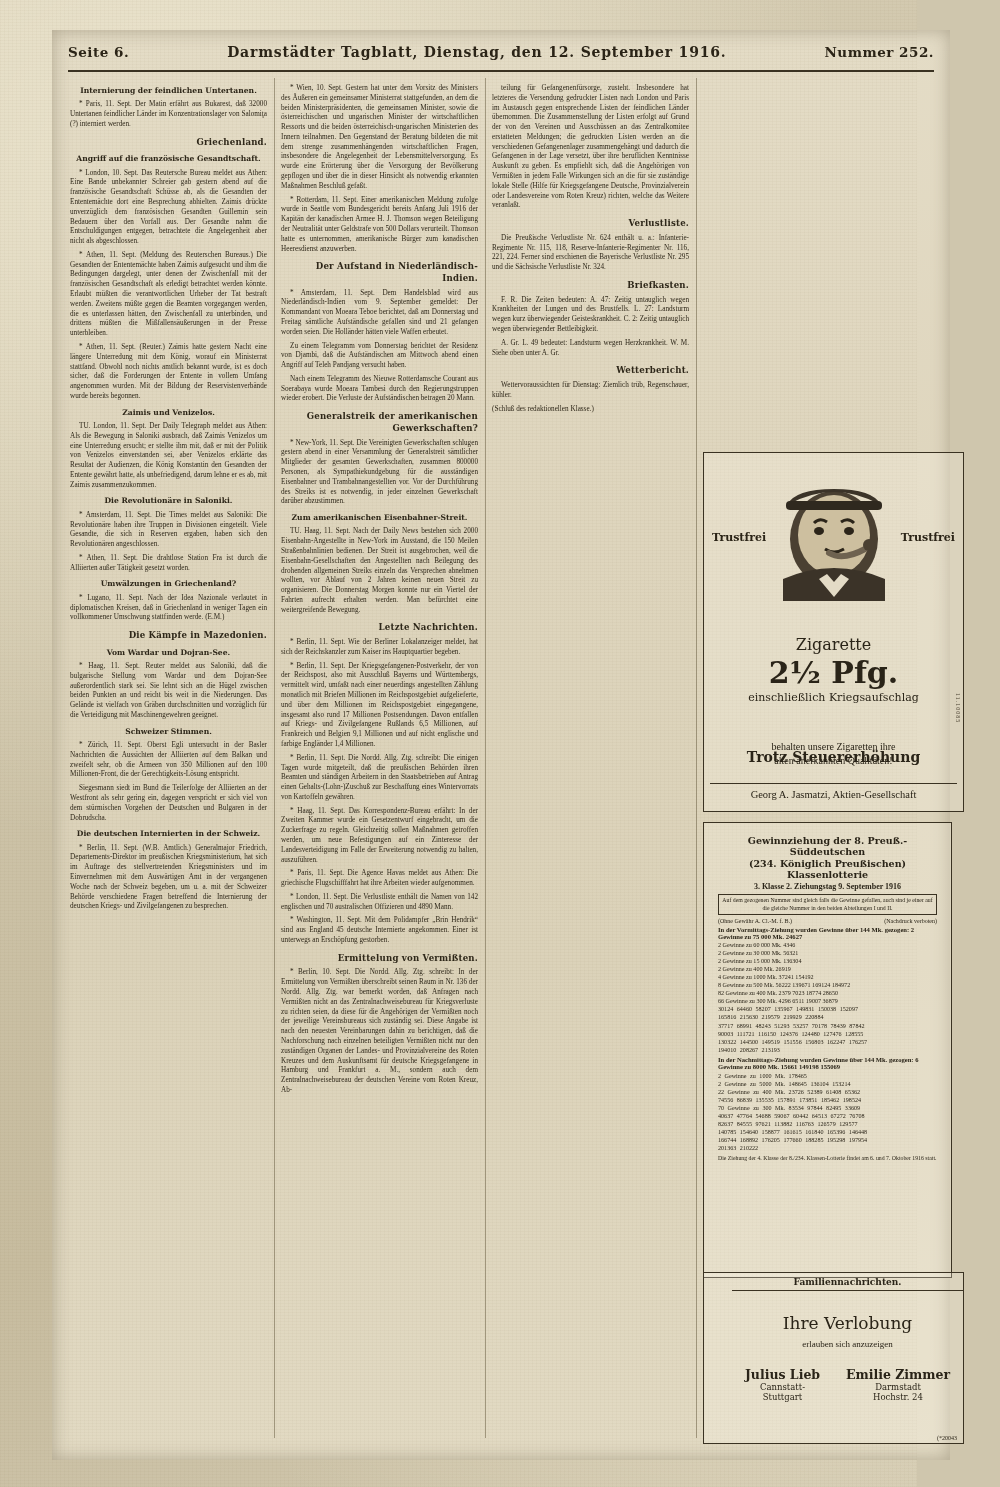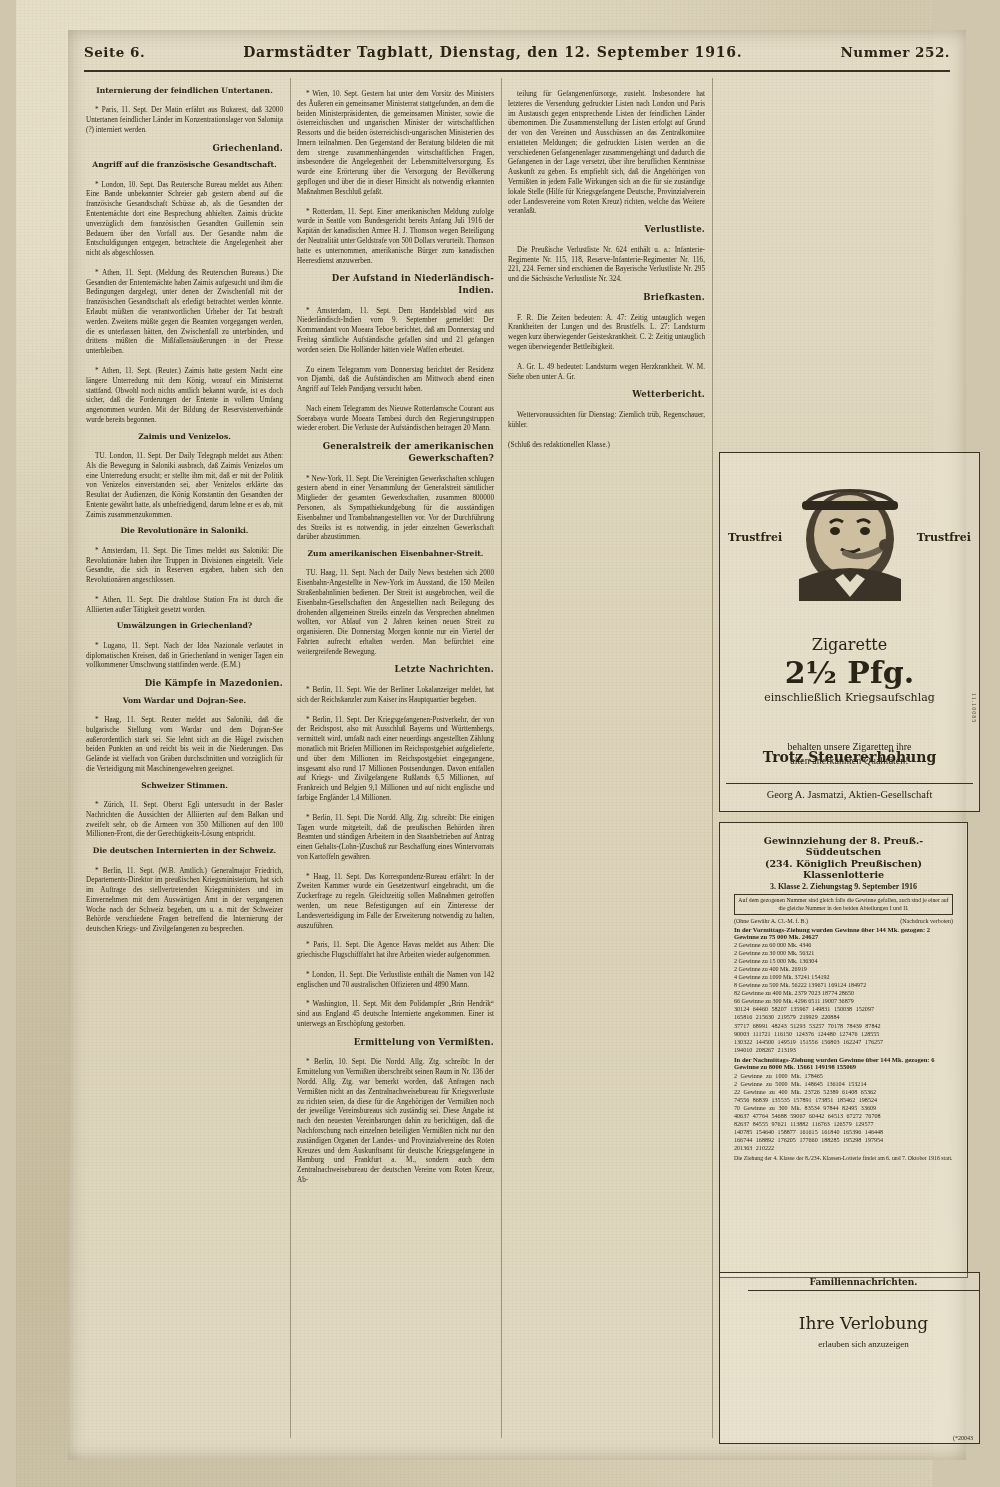--- a/index.html
+++ b/index.html
@@ -4,21 +4,21 @@
 <style>
   html,body{margin:0;padding:0;}
   body{
     width:1000px;height:1487px;
     background:#cfc6ad;
     font-family:"Liberation Serif", serif;
     color:#2a2418;
     overflow:hidden;
   }
   .page{
-    position:absolute;left:16px;top:0;width:917px;height:1487px;
+    position:absolute;left:0;top:0;width:917px;height:1487px;
     background:
       radial-gradient(circle at 20% 12%, rgba(255,250,230,.55), rgba(255,250,230,0) 45%),
       radial-gradient(circle at 82% 70%, rgba(255,248,225,.45), rgba(255,248,225,0) 50%),
       linear-gradient(160deg,#d8cfb6 0%, #cdc3a8 40%, #c7bc9f 70%, #d2c9b0 100%);
   }
   .paper{
     position:absolute;left:52px;top:30px;width:898px;height:1430px;
     background:linear-gradient(180deg,#e4dcc6 0%, #ded5bd 35%, #dbd2b9 65%, #e2dac3 100%);
     box-shadow:0 0 18px rgba(80,70,45,.35) inset;
   }
@@ -46,21 +46,21 @@
   .vr{position:absolute;top:78px;width:1px;height:1360px;background:#6b6045;opacity:.55;}
   .vr1{left:274px;} .vr2{left:485px;} .vr3{left:696px;}
   h2.sec{
     text-align:right;font-size:8.6px;font-weight:bold;margin:7px 0 3px;
     font-family:"DejaVu Serif", serif;letter-spacing:.2px;
   }
   h3.sub{
     text-align:center;font-size:7.6px;font-weight:bold;margin:6px 0 2px;
     font-family:"DejaVu Serif", serif;
   }
-  p{margin:10px 0 2px 0;text-indent:9px;}
+  p{margin:4px 0 2px 0;text-indent:9px;}
   p.noind{text-indent:0;}
   
   .adbox{
     position:absolute;left:703px;width:231px;
     border:1px solid #3a3222;background:rgba(255,252,238,.25);padding-left:28px;
   }
   .ad-marine{top:452px;height:358px;overflow:hidden;}
   .sailor{
     position:absolute;left:50%;top:8px;transform:translateX(-50%);
     width:150px;height:140px;
@@ -134,20 +134,21 @@
       <h3 class="sub">Die Revolutionäre in Saloniki.</h3>
       <p>* Amsterdam, 11. Sept. Die Times meldet aus Saloniki: Die Revolutionäre haben ihre Truppen in Divisionen eingeteilt. Viele Gesandte, die sich in Reserven ergaben, haben sich den Revolutionären angeschlossen.</p>
       <p>* Athen, 11. Sept. Die drahtlose Station Fra ist durch die Alliierten außer Tätigkeit gesetzt worden.</p>
       <h3 class="sub">Umwälzungen in Griechenland?</h3>
       <p>* Lugano, 11. Sept. Nach der Idea Nazionale verlautet in diplomatischen Kreisen, daß in Griechenland in weniger Tagen ein vollkommener Umschwung stattfinden werde. (E.M.)</p>
       <h2 class="sec">Die Kämpfe in Mazedonien.</h2>
       <h3 class="sub">Vom Wardar und Dojran-See.</h3>
       <p>* Haag, 11. Sept. Reuter meldet aus Saloniki, daß die bulgarische Stellung vom Wardar und dem Dojran-See außerordentlich stark sei. Sie lehnt sich an die Hügel zwischen beiden Punkten an und reicht bis weit in die Niederungen. Das Gelände ist vielfach von Gräben durchschnitten und vorzüglich für die Verteidigung mit Maschinengewehren geeignet.</p>
       <h3 class="sub">Schweizer Stimmen.</h3>
       <p>* Zürich, 11. Sept. Oberst Egli untersucht in der Basler Nachrichten die Aussichten der Alliierten auf dem Balkan und zweifelt sehr, ob die Armeen von 350 Millionen auf den 100 Millionen-Front, die der Gerechtigkeits-Lösung entspricht.</p>
+      <p>Siegesmann siedt im Bund die Teilerfolge der Alliierten an der Westfront als sehr gering ein, dagegen verspricht er sich viel von dem stürmischen Vorgehen der Deutschen und Bulgaren in der Dobrudscha.</p>
       <h3 class="sub">Die deutschen Internierten in der Schweiz.</h3>
       <p>* Berlin, 11. Sept. (W.B. Amtlich.) Generalmajor Friedrich, Departements-Direktor im preußischen Kriegsministerium, hat sich im Auftrage des stellvertretenden Kriegsministers und im Einvernehmen mit dem Auswärtigen Amt in der vergangenen Woche nach der Schweiz begeben, um u. a. mit der Schweizer Behörde verschiedene Fragen betreffend die Internierung der deutschen Kriegs- und Zivilgefangenen zu besprechen.</p>
     </div>
   <div class="col c2" id="col2">
       <p>* Wien, 10. Sept. Gestern hat unter dem Vorsitz des Ministers des Äußeren ein gemeinsamer Ministerrat stattgefunden, an dem die beiden Ministerpräsidenten, die gemeinsamen Minister, sowie die österreichischen und ungarischen Minister der wirtschaftlichen Ressorts und die beiden österreichisch-ungarischen Ministerien des Innern teilnahmen. Den Gegenstand der Beratung bildeten die mit dem strenge zusammenhängenden wirtschaftlichen Fragen, insbesondere die Angelegenheit der Lebensmittelversorgung. Es wurde eine Erörterung über die Versorgung der Bevölkerung gepflogen und über die in dieser Hinsicht als notwendig erkannten Maßnahmen Beschluß gefaßt.</p>
       <p>* Rotterdam, 11. Sept. Einer amerikanischen Meldung zufolge wurde in Seattle vom Bundesgericht bereits Anfang Juli 1916 der Kapitän der kanadischen Armee H. J. Thomson wegen Beteiligung der Neutralität unter Geldstrafe von 500 Dollars verurteilt. Thomson hatte es unternommen, amerikanische Bürger zum kanadischen Heeresdienst anzuwerben.</p>
       <h2 class="sec">Der Aufstand in Niederländisch-Indien.</h2>
       <p>* Amsterdam, 11. Sept. Dem Handelsblad wird aus Niederländisch-Indien vom 9. September gemeldet: Der Kommandant von Moeara Teboe berichtet, daß am Donnerstag und Freitag sämtliche Aufständische gefallen sind und 21 gefangen worden seien. Die Holländer hätten viele Waffen erbeutet.</p>
       <p>Zu einem Telegramm vom Donnerstag berichtet der Residenz von Djambi, daß die Aufständischen am Mittwoch abend einen Angriff auf Teleh Pandjang versucht haben.</p>
       <p>Nach einem Telegramm des Nieuwe Rotterdamsche Courant aus Soerabaya wurde Moeara Tambesi durch den Regierungstruppen wieder erobert. Die Verluste der Aufständischen betragen 20 Mann.</p>
@@ -249,15 +250,27 @@
         <div>166744 168892 176205 177660 188285 195298 197954</div>
         <div>201363 210222</div>
       </div>
     <div class="lot-foot">Die Ziehung der 4. Klasse der 8./234. Klassen-Lotterie findet am 6. und 7. Oktober 1916 statt.</div>
   </div>
 
   <div class="adbox ad-fam">
     <div class="fam-head">Familiennachrichten.</div>
     <div class="fam-title">Ihre Verlobung</div>
     <div class="fam-sub">erlauben sich anzuzeigen</div>
+    <div class="fam-names">
+      <div class="fam-n">
+        <div class="nm">Julius Lieb</div>
+        <div class="pl">Cannstatt-</div>
+        <div class="pl">Stuttgart</div>
+      </div>
+      <div class="fam-n">
+        <div class="nm">Emilie Zimmer</div>
+        <div class="pl">Darmstadt</div>
+        <div class="pl">Hochstr. 24</div>
+      </div>
+    </div>
     <div class="fam-code">(*20043</div>
   </div>
 </div>
 
 </body></html>

